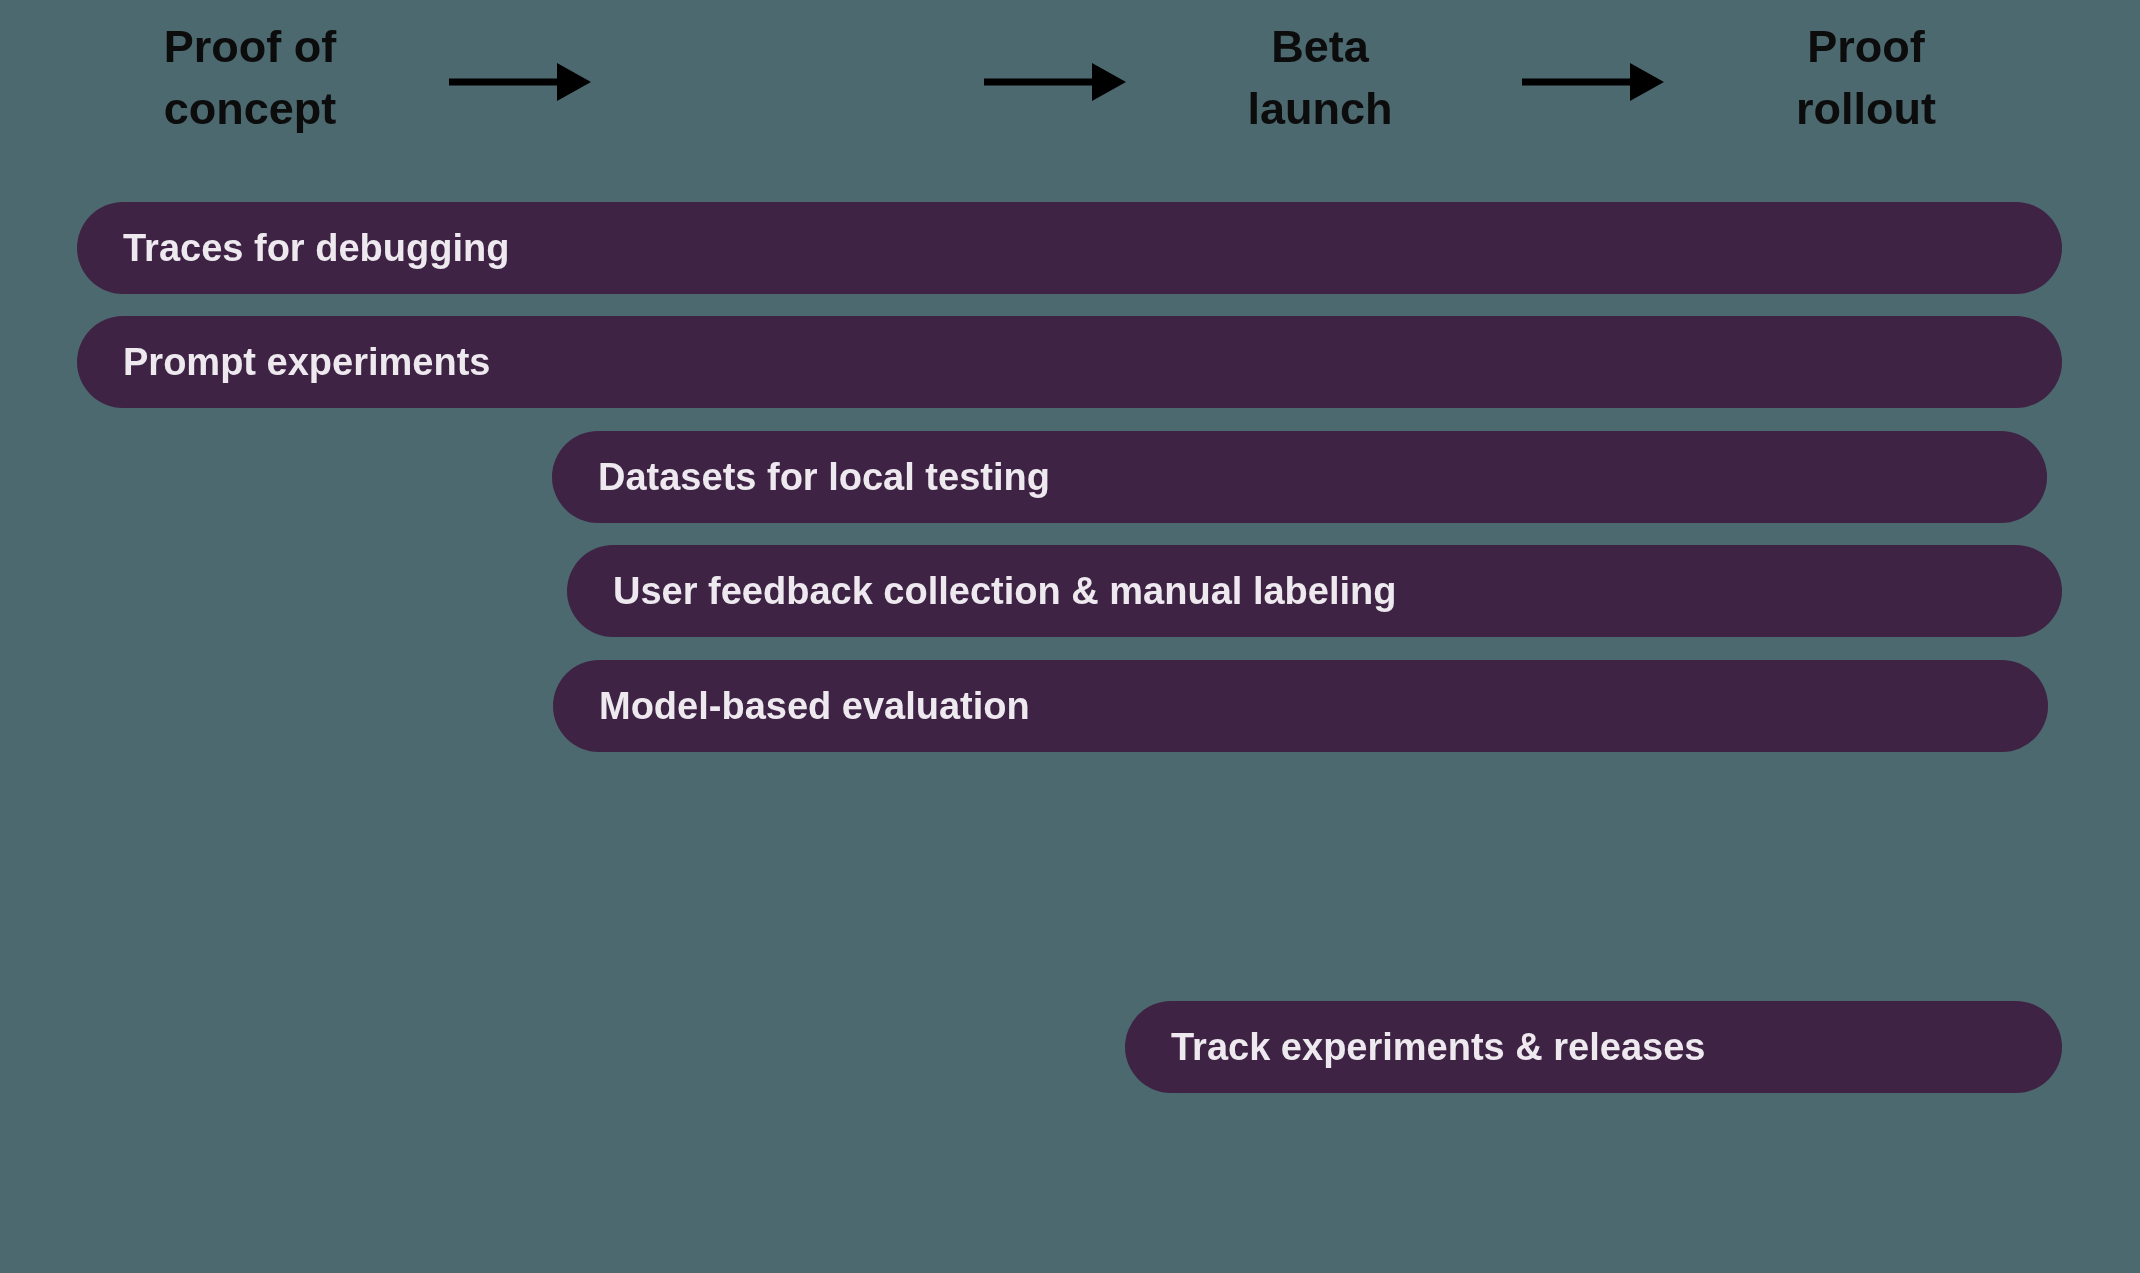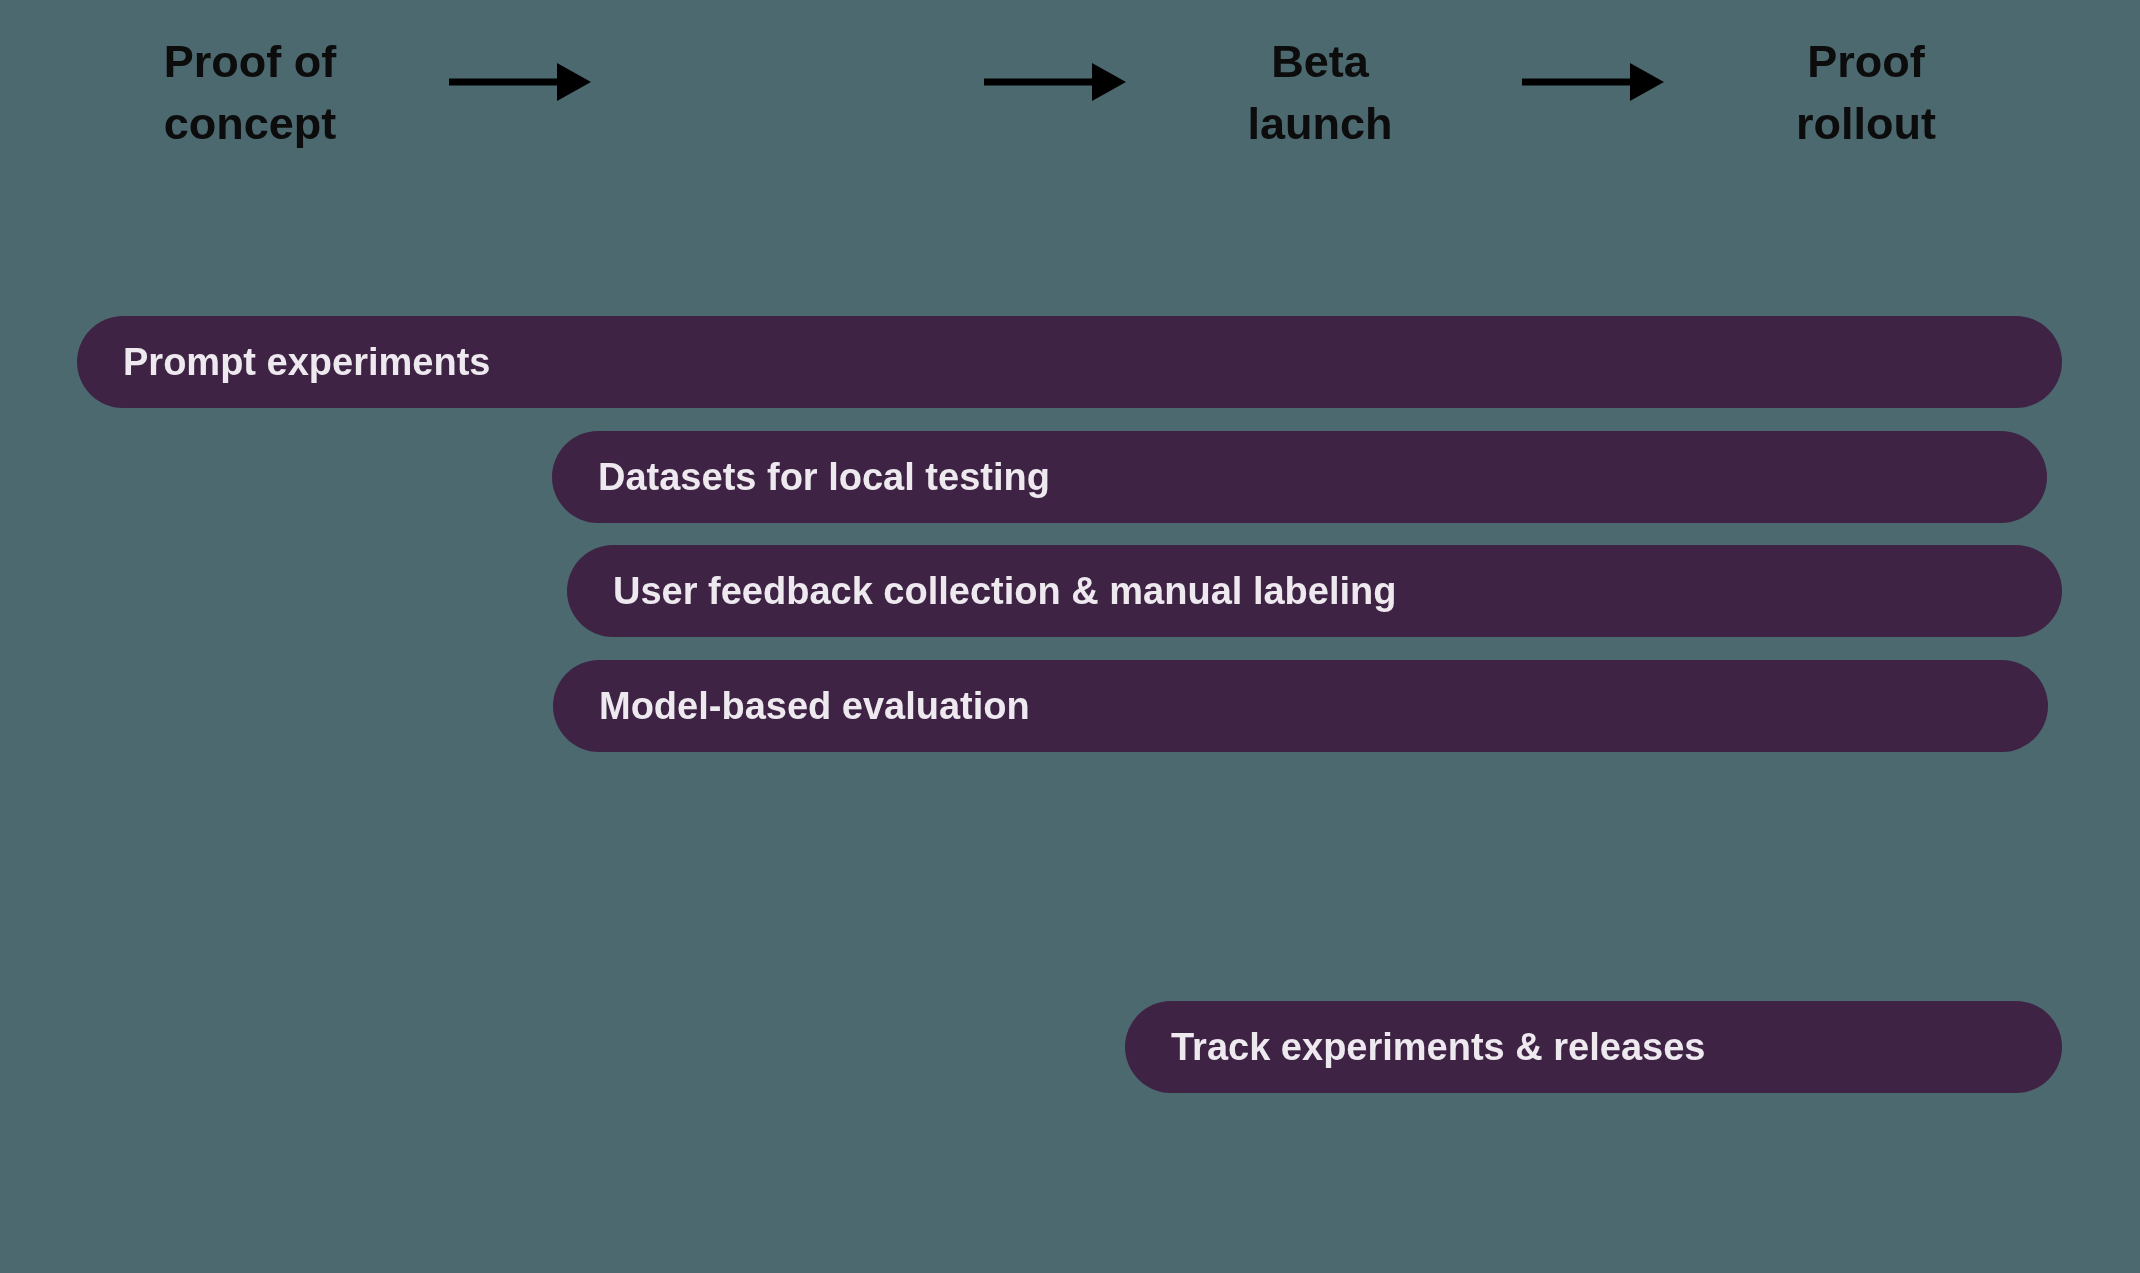--- a/index.html
+++ b/index.html
@@ -3,21 +3,21 @@
 <meta charset="utf-8">
 <style>
   html,body{margin:0;padding:0;background:#4D6970;}
   .canvas{
     position:relative;width:2140px;height:1273px;background:#4D6970;
     overflow:hidden;font-family:"Liberation Sans",sans-serif;
   }
   .phase{
     position:absolute;top:16px;transform:translateX(-50%);
     text-align:center;font-weight:700;font-size:45px;line-height:62px;
-    color:#0C0C0C;white-space:pre-line;margin-top:15px;
+    color:#0C0C0C;white-space:pre-line;
   }
   .p1{left:250px}.p2{left:790px}.p3{left:1320px}.p4{left:1866px}
   .arrow{position:absolute;transform:translate(-50%,-50%);line-height:0}
   .a1{left:520px;top:82px}.a2{left:1055px;top:82px}.a3{left:1593px;top:82px}
   .bar{
     position:absolute;height:92px;background:#3E2344;border-radius:46px;
     color:#EDE9EF;font-weight:700;font-size:38px;
     display:flex;align-items:center;
     padding:0 40px 0 46px;box-sizing:border-box;white-space:nowrap;
   }
@@ -56,19 +56,20 @@
         <polygon points="110,3 144,22 110,41" fill="#000000"></polygon>
       </svg>
   </span>
   <span class="arrow a3">
     <svg width="146" height="44" viewBox="0 0 146 44">
         <line x1="2" y1="22" x2="110" y2="22" stroke="#000000" stroke-width="7"></line>
         <polygon points="110,3 144,22 110,41" fill="#000000"></polygon>
       </svg>
   </span>
 
+  <div class="bar b1">Traces for debugging</div>
   <div class="bar b2">Prompt experiments</div>
   <div class="bar b3">Datasets for local testing</div>
   <div class="bar b4">User feedback collection &amp; manual labeling</div>
   <div class="bar b5">Model-based evaluation</div>
   <div class="bar b8">Track experiments &amp; releases</div>
 
 </div>
 
 </body></html>

